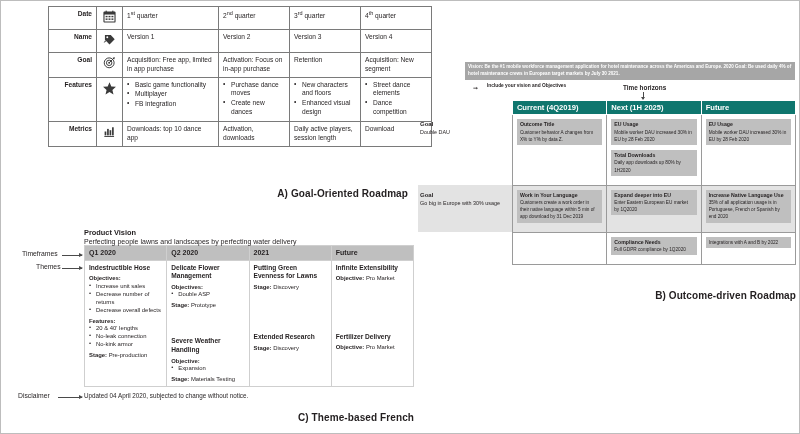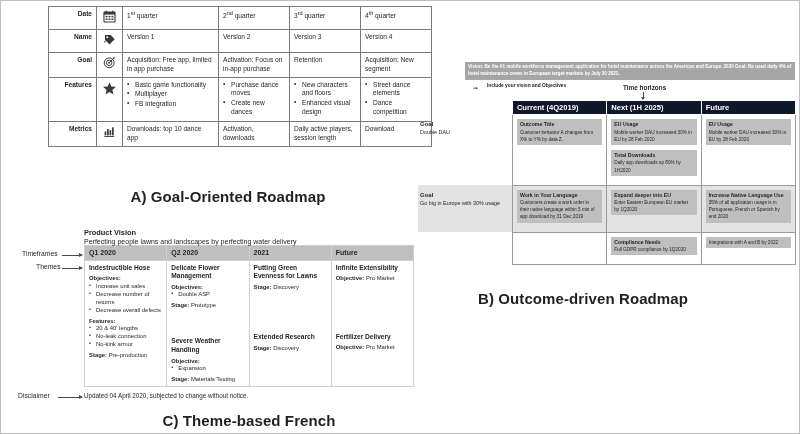--- a/index.html
+++ b/index.html
@@ -20,48 +20,48 @@
   table.roadmapA td { border:1px solid #7a7a7a; vertical-align:top; padding:3px 4px; font-size:6.6px; line-height:1.35; }
   td.rowlabel { border:none; text-align:right; padding-right:6px; font-weight:bold; font-size:8.6px; vertical-align:middle; width:48px; }
   td.iconcell { width:26px; text-align:center; vertical-align:middle; padding:2px; }
   .icn { display:inline-block; color:#3a3a3a; line-height:1; }
   .icn svg { display:block; margin:0 auto; }
   td.cell { width:71px; }
   td.cell.first { width:96px; }
   ul.bul { margin:0; padding:0; list-style:none; }
   ul.bul li { position:relative; padding-left:8px; margin-bottom:1px; }
   ul.bul li:before { content:"\2022"; position:absolute; left:0; top:-1px; }
-  .caption { text-align:center; font-weight:bold; font-size:15px; letter-spacing:.1px; }
+  .caption { text-align:right; font-weight:bold; font-size:10px; letter-spacing:.1px; }
   #capA { position:absolute; left:48px; top:188px; width:360px; }
 
   
   #sectionB { position:absolute; left:418px; top:62px; width:378px; }
   .visionbar {
     margin-left:47px; width:330px; background:#a6a6a6; color:#ffffff;
     font-size:4.6px; line-height:1.5; padding:2px 3px; font-weight:bold;
   }
   .annot { position:relative; height:20px; margin-left:47px; width:330px; }
   .annot .a1 { position:absolute; left:22px; top:3px; font-size:4.8px; font-weight:bold; width:100px; line-height:1.35; }
   .annot .arrowmark { position:absolute; left:8px; top:4px; font-size:6px; }
   .annot .a2 { position:absolute; left:158px; top:4px; font-size:6.4px; font-weight:bold; }
   .annot .tick { position:absolute; left:178px; top:12px; width:1px; height:7px; background:#4a4a4a; }
   .annot .tick:after { content:""; position:absolute; left:-2px; bottom:-1px; border-left:2.5px solid transparent; border-right:2.5px solid transparent; border-top:3px solid #4a4a4a; }
 
   table.roadmapB { border-collapse:collapse; width:378px; table-layout:fixed; }
   table.roadmapB td { vertical-align:top; }
   td.goalcell { width:47px; padding:6px 4px 4px 2px; font-size:5.4px; line-height:1.45; border:none; }
   td.goalcell b { font-size:6px; }
-  td.hcell { background:#0f172a; color:#fff; font-weight:bold; font-size:7.6px; padding:2px 4px; border:1px solid #fff; }
+  td.hcell { background:#0f766e; color:#fff; font-weight:bold; font-size:7.6px; padding:2px 4px; border:1px solid #fff; }
   td.hblank { border:none; background:transparent; }
   td.colcell { width:110px; border:1px solid #9a9a9a; padding:4px; background:#fff; }
   .shade td.colcell, .shade td.goalcell { background:#e3e3e3; }
   .ocard { background:#bfbfbf; padding:2px 3px; margin-bottom:5px; font-size:4.7px; line-height:1.5; }
   .ocard .ot { font-weight:bold; font-size:5.2px; display:block; }
   .ocard.plain { font-weight:normal; }
-  #capB { position:absolute; left:394px; top:290px; width:378px; }
+  #capB { position:absolute; left:418px; top:290px; width:378px; }
 
   
   #sectionC { position:absolute; left:84px; top:228px; width:330px; }
   .pvision { padding-left:0; margin-bottom:0; }
   .pvision .pv1 { font-weight:bold; font-size:7.4px; }
   .pvision .pv2 { font-size:7px; margin-top:1px; }
   table.roadmapC { border-collapse:collapse; width:330px; table-layout:fixed; }
   table.roadmapC td { vertical-align:top; padding:3px 4px; font-size:5.9px; line-height:1.4; border:1px solid #cfcfcf; }
   table.roadmapC td.tf { background:#bfbfbf; font-weight:bold; font-size:7px; padding:2px 4px; }
   .thname { font-weight:bold; font-size:6.6px; line-height:1.3; display:block; margin-bottom:2px; }

